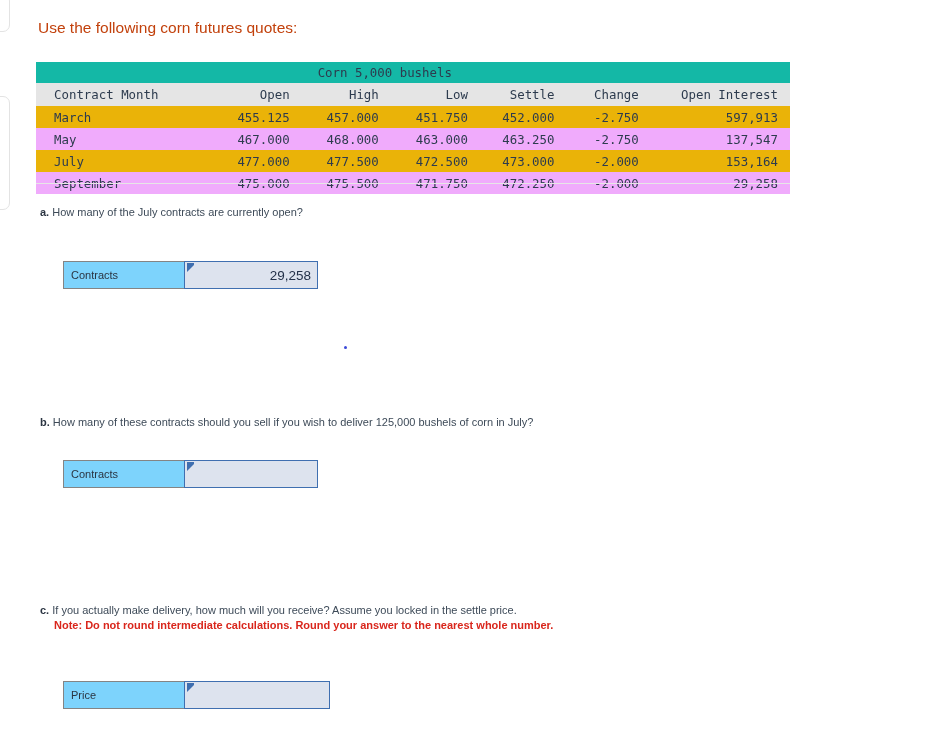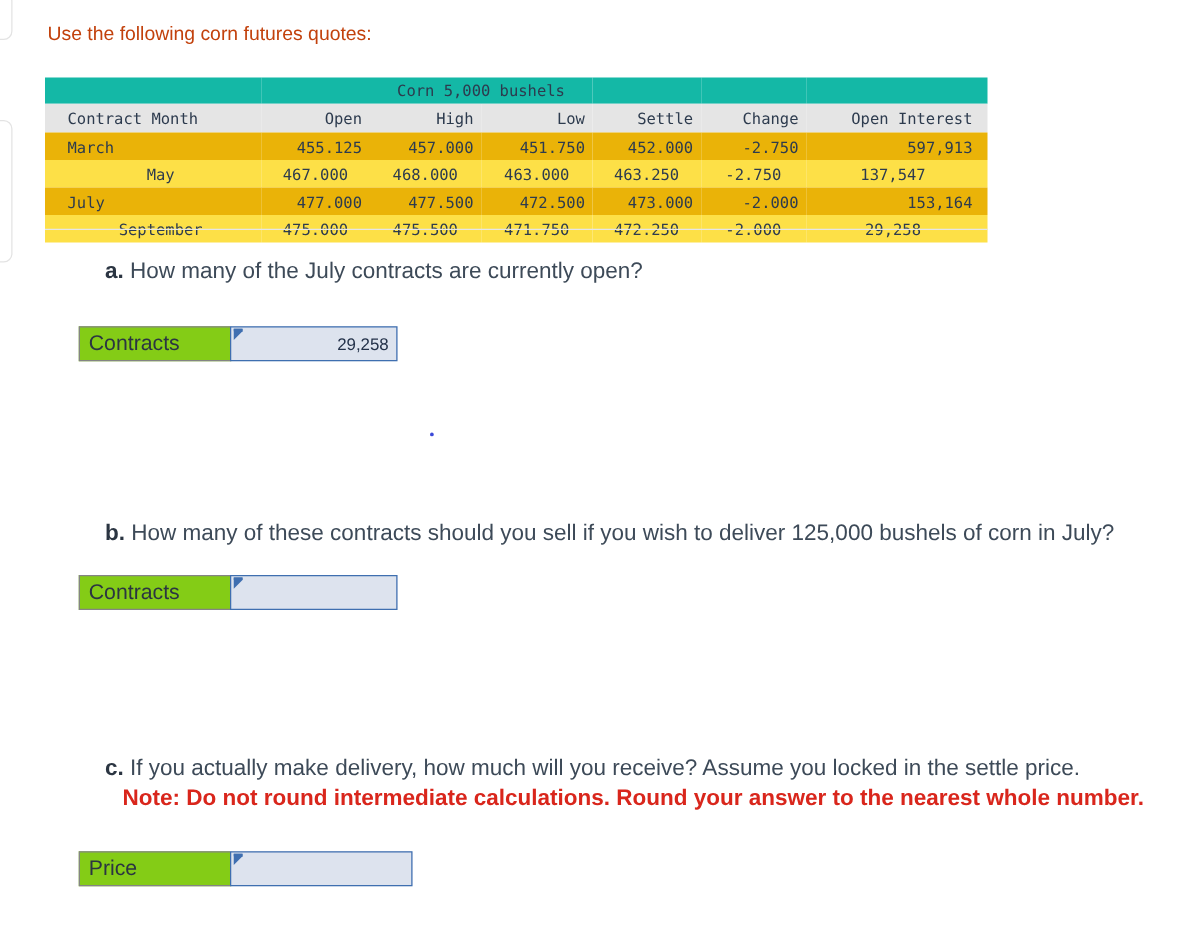--- a/index.html
+++ b/index.html
@@ -55,37 +55,36 @@
     white-space: nowrap;
   }
   .hdr-band td { background: #14b8a6; height: 17px; }
   .hdr-row td  { background: #e5e5e5; height: 19px; }
   .col-month { text-align: left;  width: 168px; padding-left: 18px !important; }
   .col-num   { text-align: right; width: 84px; }
   .col-oi    { text-align: right; width: 140px; padding-right: 12px !important; margin-top: 48px; }
   .title-cell { text-align: center; }
   .body-row td { height: 18px; }
   .body-row.odd td  { background: #eab308; }
-  .body-row.even td { background: #fde047; text-align: center; }
+  .body-row.even td { background: #f0abfc; }
   #table-bottom-rule {
     position: absolute;
     left: 36px;
     top: 183px;
     width: 754px;
     height: 1px;
     background: #e6e6e6;
   }
 
   
   .question {
     position: absolute;
-    font-size: 18px;
+    font-size: 11px;
     color: #3d4a58;
     white-space: nowrap;
-    margin-left: 44px;
   }
   .qmark {
     font-weight: bold;
     color: #2b3542;
   }
   .note-line {
     display: block;
     margin-left: 14px;
     margin-top: 3px;
     font-weight: bold;
@@ -97,22 +96,22 @@
 
   
   .answer-row {
     position: absolute;
     display: flex;
     height: 28px;
   }
   .answer-label {
     box-sizing: border-box;
     border: 1px solid #848484;
-    background: #84cc16;
-    font-size: 17px;
+    background: #7dd3fc;
+    font-size: 11px;
     color: #2b3542;
     display: flex;
     align-items: center;
     padding-left: 7px;
   }
   .answer-input {
     box-sizing: border-box;
     position: relative;
     border: 1.6px solid #3f6fb0;
     background: #dde3ee;

